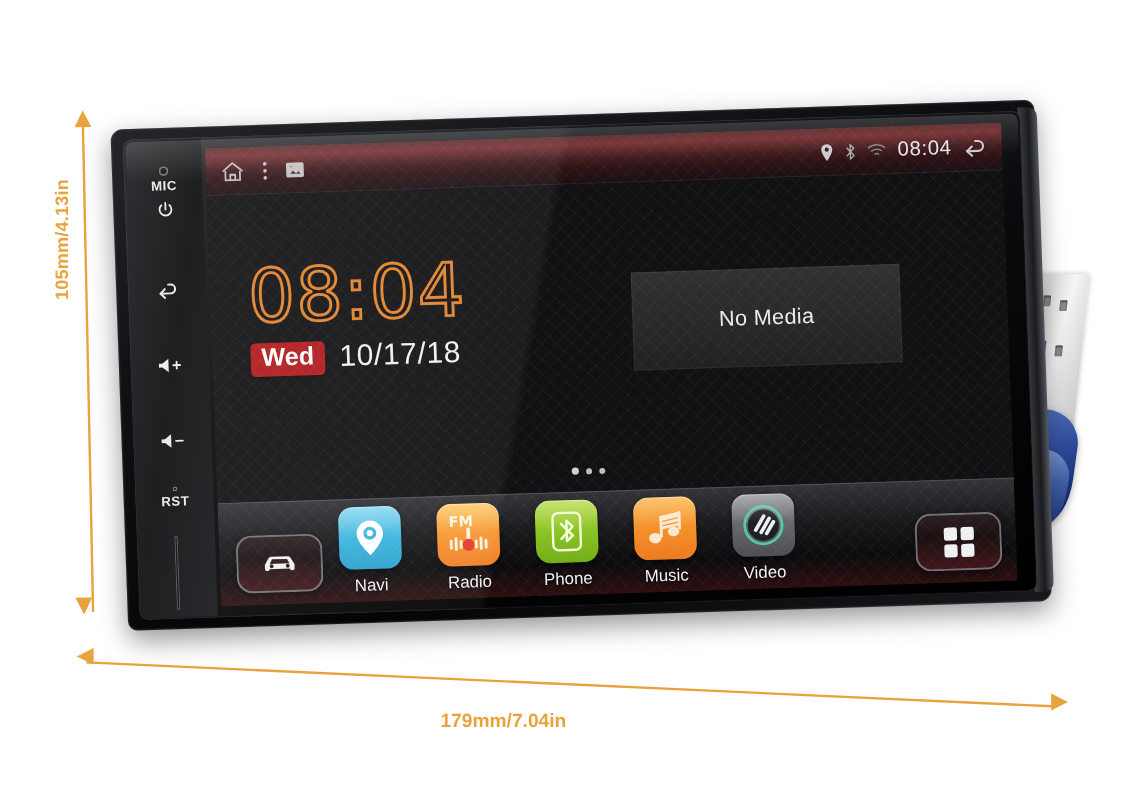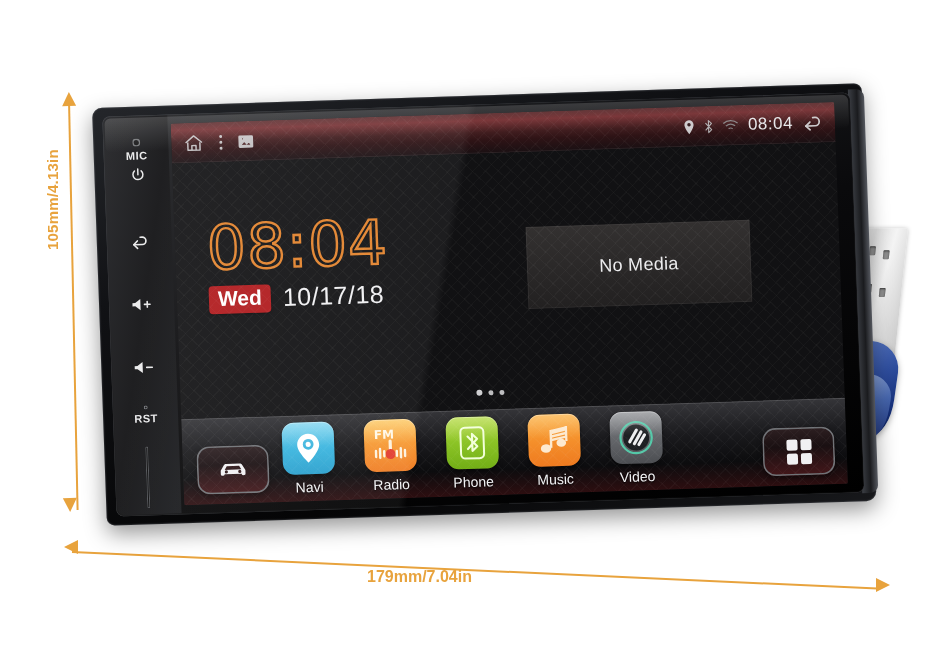--- a/index.html
+++ b/index.html
@@ -27,21 +27,21 @@
     white-space:nowrap;}
 
   #h-axis{left:72px;top:551px;width:806px;height:2px;
     background:#e8a33d;transform:rotate(2.6deg);transform-origin:left center;}
   #h-arrow-l{left:64px;top:540px;
     border-top:7px solid transparent;border-bottom:7px solid transparent;
     border-right:14px solid #e8a33d;}
   #h-arrow-r{left:876px;top:578px;
     border-top:7px solid transparent;border-bottom:7px solid transparent;
     border-left:14px solid #e8a33d;}
-  #h-label{position:absolute;left:367px;top:568px;
+  #h-label{position:absolute;left:367px;top:593px;
     color:#e8a33d;font-size:16px;font-weight:700;white-space:nowrap;}
 
   
   #device{position:absolute;left:92px;top:108px;width:780px;height:420px;
     transform:rotate(-2.05deg) skewY(0.2deg);transform-origin:left top;}
 
   
   #bracket{position:absolute;left:742px;top:145px;width:60px;height:130px;
     background:linear-gradient(100deg,#ffffff 0%,#dcdcdc 35%,#f4f4f4 60%,#c9c9c9 100%);
     transform:rotate(8deg) skewY(-6deg);border-radius:2px;

